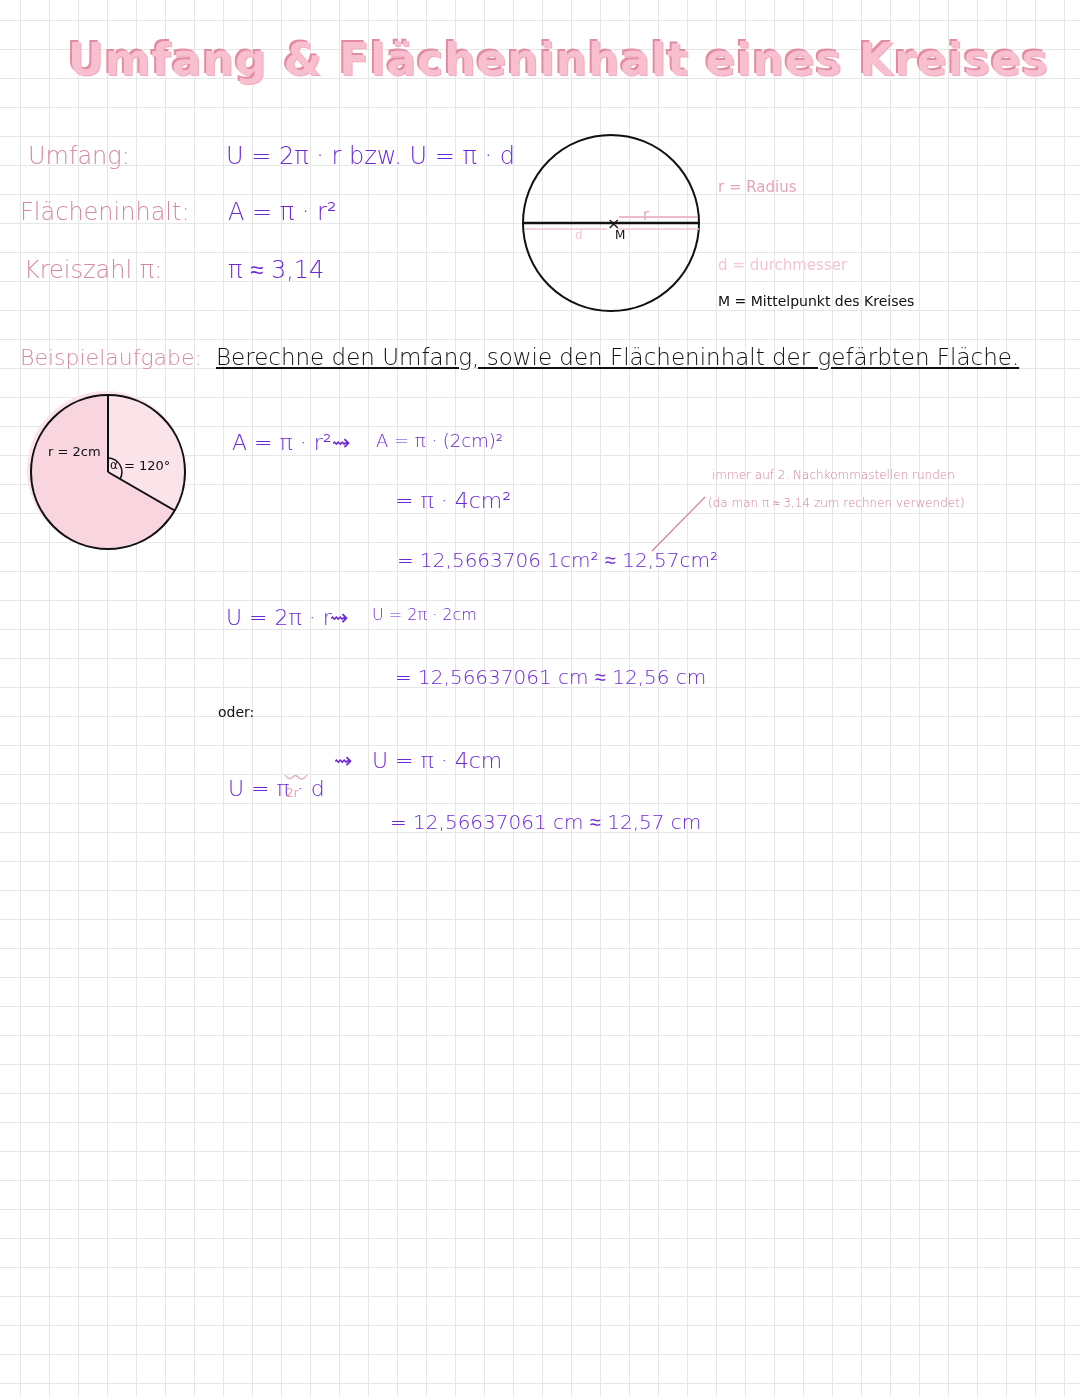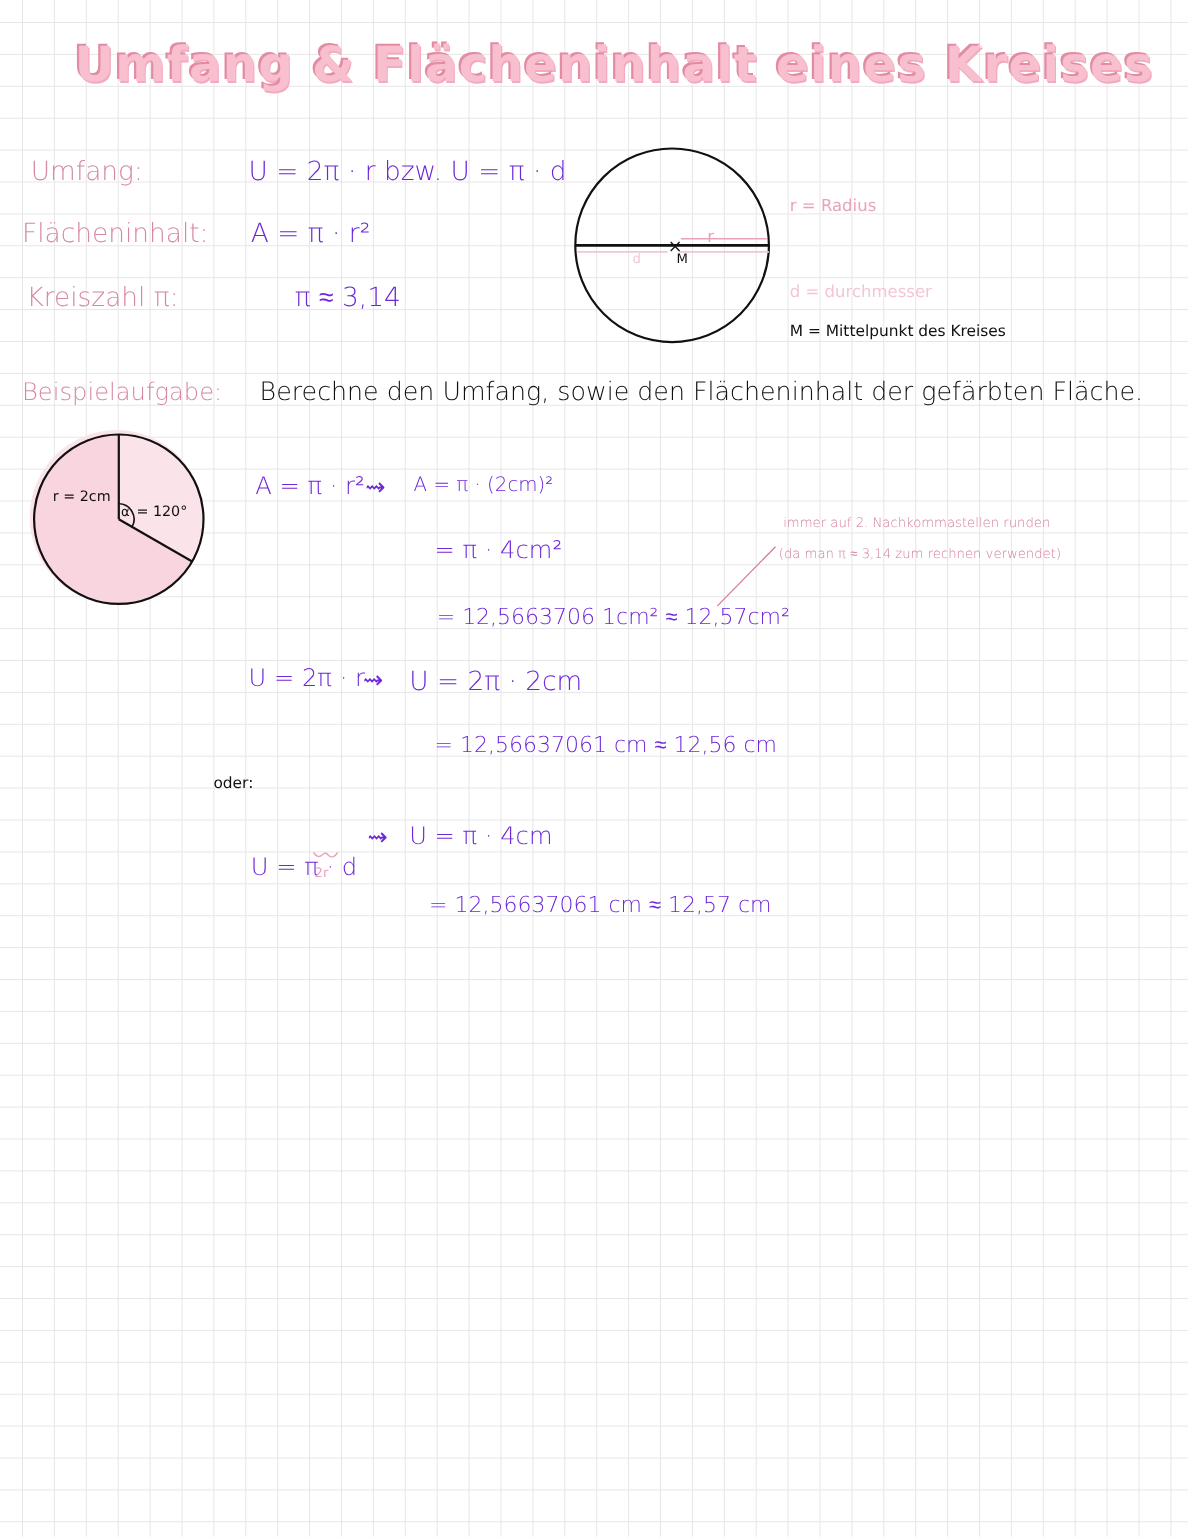--- a/index.html
+++ b/index.html
@@ -36,40 +36,40 @@
 
 <div class="abs title">Umfang &amp; Flächeninhalt eines Kreises</div>
 
 <div class="abs pink-label hand" style="left:28px; top:142px;">Umfang:</div>
 <div class="abs formula hand" style="left:226px; top:142px;">U = 2π · r   bzw.   U = π · d</div>
 
 <div class="abs pink-label hand" style="left:20px; top:198px;">Flächeninhalt:</div>
 <div class="abs formula hand" style="left:228px; top:198px;">A = π · r²</div>
 
 <div class="abs pink-label hand" style="left:24px; top:256px;">Kreiszahl π:</div>
-<div class="abs formula hand" style="left:228px; top:256px;margin-left:40px;">π ≈ 3,14</div>
+<div class="abs formula hand" style="left:228px; top:256px;">π ≈ 3,14</div>
 
 <svg style="left:515px; top:128px;" width="200" height="190">
   <circle cx="96" cy="95" r="88" fill="none" stroke="#111" stroke-width="2"></circle>
   <line x1="8" y1="95" x2="184" y2="95" stroke="#111" stroke-width="2.5"></line>
   <line x1="10" y1="101" x2="92" y2="101" stroke="#f3c6d2" stroke-width="1.5"></line>
   <line x1="102" y1="101" x2="184" y2="101" stroke="#f3c6d2" stroke-width="1.5"></line>
   <line x1="104" y1="89" x2="182" y2="89" stroke="#e8a4b6" stroke-width="1.5"></line>
   <text x="92" y="101" font-size="16" font-family="DejaVu Sans, sans-serif" fill="#111">×</text>
 </svg>
 <div class="abs pink-small" style="left:643px; top:206px; color:#e8a4b6;">r</div>
 <div class="abs pink-small" style="left:575px; top:228px; color:#f3c6d2; font-size:12px;">d</div>
 <div class="abs black-small" style="left:615px; top:228px; font-size:12px;">M</div>
 
 <div class="abs pink-small" style="left:718px; top:178px; color:#e8a4b6;">r = Radius</div>
 <div class="abs pink-small" style="left:718px; top:236px; color:#f3c6d2;margin-top:20px;">d = durchmesser</div>
 <div class="abs black-small" style="left:718px; top:293px; font-size:14px;">M = Mittelpunkt des Kreises</div>
 
 <div class="abs pink-label hand" style="left:20px; top:345px; font-size:22px;">Beispielaufgabe:</div>
-<div class="abs task hand" style="left:236px; top:344px;">Berechne den Umfang, sowie den Flächeninhalt der gefärbten Fläche.</div>
+<div class="abs task hand" style="left:216px; top:344px;text-decoration:underline;">Berechne den Umfang, sowie den Flächeninhalt der gefärbten Fläche.</div>
 
 <svg style="left:20px; top:388px;" width="180" height="175">
 
   <circle cx="86" cy="82" r="79" fill="#fbe3ea"></circle>
 
   <path d="M88,84 L88,7 A77,77 0 1,0 154.7,122.5 Z" fill="#f9d6df"></path>
   <circle cx="88" cy="84" r="77" fill="none" stroke="#111" stroke-width="2"></circle>
   <line x1="88" y1="84" x2="88" y2="7" stroke="#111" stroke-width="2"></line>
   <line x1="88" y1="84" x2="154.7" y2="122.5" stroke="#111" stroke-width="2"></line>
   <path d="M88,70 A14,14 0 0,1 100,91" fill="none" stroke="#111" stroke-width="1.5"></path>
@@ -85,24 +85,24 @@
 <div class="abs formula hand" style="left:397px; top:548px; font-size:20px;">= 12,5663706 1cm² ≈ 12,57cm²</div>
 
 <svg style="left:650px; top:495px;" width="60" height="60">
   <line x1="55" y1="2" x2="2" y2="56" stroke="#d47f9a" stroke-width="1.2"></line>
 </svg>
 <div class="abs note hand" style="left:712px; top:468px;">immer auf 2. Nachkommastellen runden</div>
 <div class="abs note hand" style="left:708px; top:496px;">(da man π ≈ 3,14 zum rechnen verwendet)</div>
 
 <div class="abs formula hand" style="left:226px; top:605px; font-size:22px;">U = 2π · r</div>
 <div class="abs formula hand" style="left:330px; top:605px; font-size:22px;">⇝</div>
-<div class="abs formula hand" style="left:372px; top:605px; font-size:24px;">U = 2π · 2cm</div>
+<div class="abs formula hand" style="left:372px; top:605px; font-size:16px;">U = 2π · 2cm</div>
 <div class="abs formula hand" style="left:395px; top:665px; font-size:20px;">= 12,56637061 cm ≈ 12,56 cm</div>
 
-<div class="abs black-small" style="left:194px; top:704px; font-size:14px;">oder:</div>
+<div class="abs black-small" style="left:194px; top:704px; font-size:14px;padding-left:24px;">oder:</div>
 
 <div class="abs formula hand" style="left:228px; top:776px; font-size:22px;">U = π · d</div>
 <svg style="left:283px; top:772px;" width="26" height="10">
   <path d="M2,3 Q6,9 10,5 Q13,2 16,6 Q20,9 24,3" fill="none" stroke="#e8a4b6" stroke-width="1.3"></path>
 </svg>
 <div class="abs pink-small" style="left:286px; top:786px; font-size:12px;">2r</div>
 <div class="abs formula hand" style="left:334px; top:748px; font-size:22px;">⇝</div>
 <div class="abs formula hand" style="left:372px; top:748px; font-size:22px;">U = π · 4cm</div>
 <div class="abs formula hand" style="left:390px; top:810px; font-size:20px;">= 12,56637061 cm ≈ 12,57 cm</div>
 

